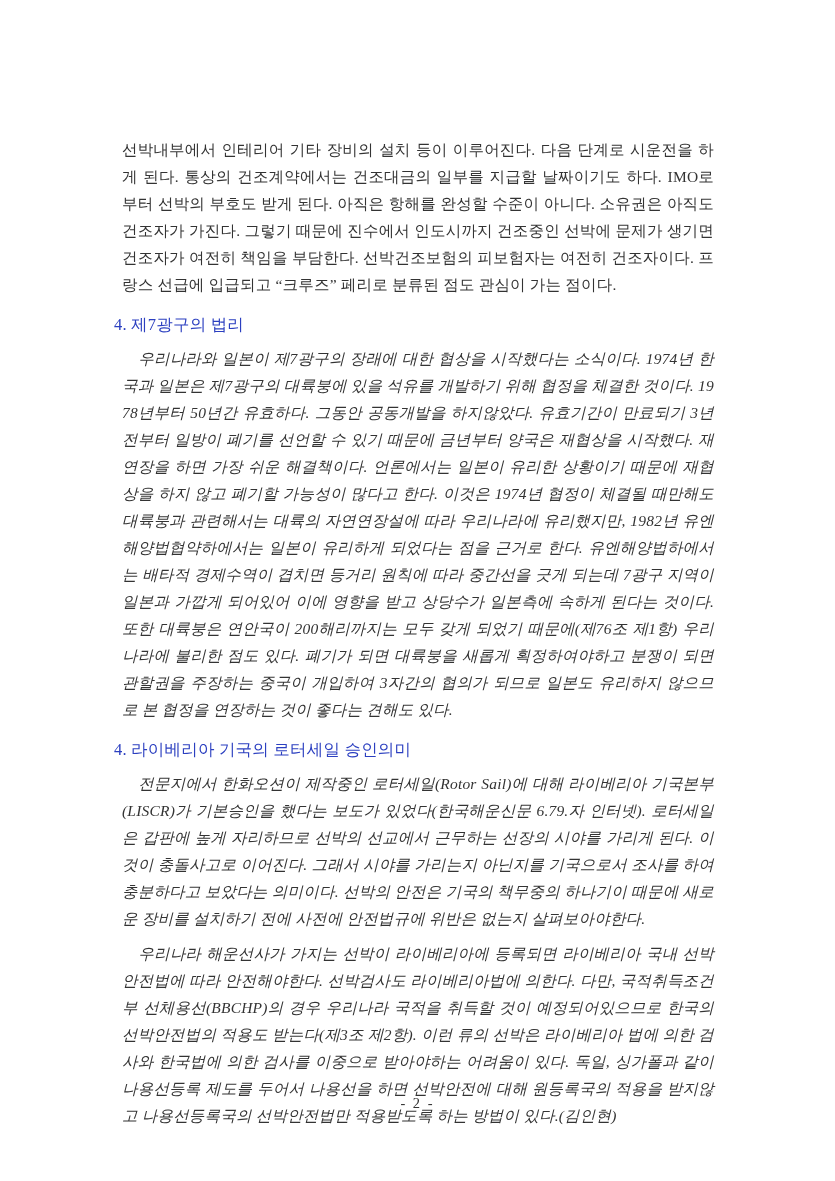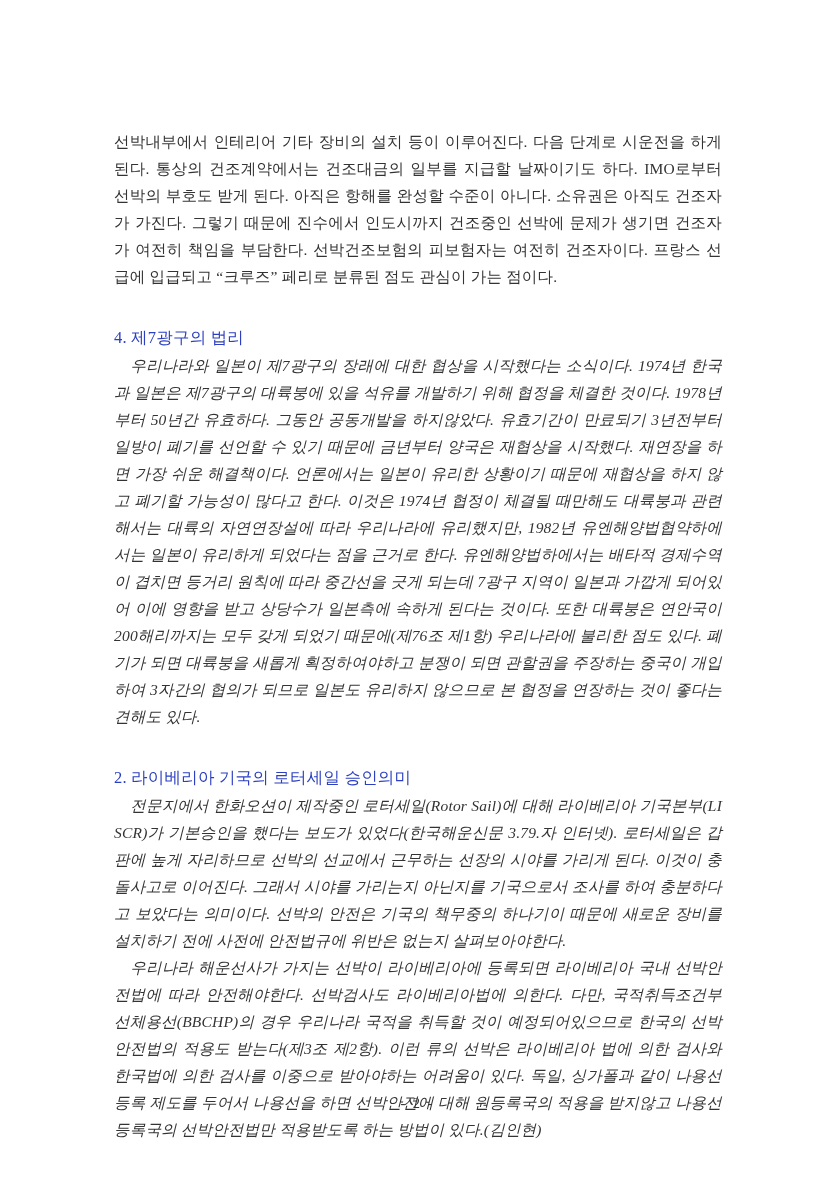--- a/index.html
+++ b/index.html
@@ -17,34 +17,34 @@
     overflow: hidden;
     box-sizing: border-box;
   }
   .content {
     position: absolute;
     top: 128px;
     left: 114px;
     width: 608px;
   }
   .body-par {
-    margin: 0;
+    margin: 8px;
     font-size: 15.5px;
     line-height: 27px;
     color: var(--body-color, #333333);
     text-align: justify;
     word-break: break-all;
     letter-spacing: 0.2px;
   }
   .body-par.indented {
     text-indent: 1.05em;
     font-style: italic;
   }
   .sec-heading {
-    margin: 36px 0 2px 0;
+    margin: 15px 0 2px 0;
     font-size: 16.5px;
     line-height: 24px;
     font-weight: normal;
     color: var(--heading-color, #2b3fc0);
     letter-spacing: 0.2px;
   }
   .footer {
     position: absolute;
     top: 1094px;
     left: 0;
@@ -62,23 +62,23 @@
 
 <div class="page">
   <div class="content">
 
     <p class="body-par">선박내부에서 인테리어 기타 장비의 설치 등이 이루어진다. 다음 단계로 시운전을 하게 된다. 통상의 건조계약에서는 건조대금의 일부를 지급할 날짜이기도 하다. IMO로부터 선박의 부호도 받게 된다. 아직은 항해를 완성할 수준이 아니다. 소유권은 아직도 건조자가 가진다. 그렇기 때문에 진수에서 인도시까지 건조중인 선박에 문제가 생기면 건조자가 여전히 책임을 부담한다. 선박건조보험의 피보험자는 여전히 건조자이다. 프랑스 선급에 입급되고 “크루즈” 페리로 분류된 점도 관심이 가는 점이다.</p>
 
     <h2 class="sec-heading">4. 제7광구의 법리</h2>
 
     <p class="body-par indented">우리나라와 일본이 제7광구의 장래에 대한 협상을 시작했다는 소식이다. 1974년 한국과 일본은 제7광구의 대륙붕에 있을 석유를 개발하기 위해 협정을 체결한 것이다. 1978년부터 50년간 유효하다. 그동안 공동개발을 하지않았다. 유효기간이 만료되기 3년전부터 일방이 폐기를 선언할 수 있기 때문에 금년부터 양국은 재협상을 시작했다. 재연장을 하면 가장 쉬운 해결책이다. 언론에서는 일본이 유리한 상황이기 때문에 재협상을 하지 않고 폐기할 가능성이 많다고 한다. 이것은 1974년 협정이 체결될 때만해도 대륙붕과 관련해서는 대륙의 자연연장설에 따라 우리나라에 유리했지만, 1982년 유엔해양법협약하에서는 일본이 유리하게 되었다는 점을 근거로 한다. 유엔해양법하에서는 배타적 경제수역이 겹치면 등거리 원칙에 따라 중간선을 긋게 되는데 7광구 지역이 일본과 가깝게 되어있어 이에 영향을 받고 상당수가 일본측에 속하게 된다는 것이다. 또한 대륙붕은 연안국이 200해리까지는 모두 갖게 되었기 때문에(제76조 제1항) 우리나라에 불리한 점도 있다. 폐기가 되면 대륙붕을 새롭게 획정하여야하고 분쟁이 되면 관할권을 주장하는 중국이 개입하여 3자간의 협의가 되므로 일본도 유리하지 않으므로 본 협정을 연장하는 것이 좋다는 견해도 있다.</p>
 
-    <h2 class="sec-heading">2. 라이베리아 기국의 로터세일 승인의미</h2>
+    <h2 class="sec-heading">4. 라이베리아 기국의 로터세일 승인의미</h2>
 
-    <p class="body-par indented">전문지에서 한화오션이 제작중인 로터세일(Rotor Sail)에 대해 라이베리아 기국본부(LISCR)가 기본승인을 했다는 보도가 있었다(한국해운신문 3.79.자 인터넷). 로터세일은 갑판에 높게 자리하므로 선박의 선교에서 근무하는 선장의 시야를 가리게 된다. 이것이 충돌사고로 이어진다. 그래서 시야를 가리는지 아닌지를 기국으로서 조사를 하여 충분하다고 보았다는 의미이다. 선박의 안전은 기국의 책무중의 하나기이 때문에 새로운 장비를 설치하기 전에 사전에 안전법규에 위반은 없는지 살펴보아야한다.</p>
+    <p class="body-par indented">전문지에서 한화오션이 제작중인 로터세일(Rotor Sail)에 대해 라이베리아 기국본부(LISCR)가 기본승인을 했다는 보도가 있었다(한국해운신문 6.79.자 인터넷). 로터세일은 갑판에 높게 자리하므로 선박의 선교에서 근무하는 선장의 시야를 가리게 된다. 이것이 충돌사고로 이어진다. 그래서 시야를 가리는지 아닌지를 기국으로서 조사를 하여 충분하다고 보았다는 의미이다. 선박의 안전은 기국의 책무중의 하나기이 때문에 새로운 장비를 설치하기 전에 사전에 안전법규에 위반은 없는지 살펴보아야한다.</p>
 
     <p class="body-par indented">우리나라 해운선사가 가지는 선박이 라이베리아에 등록되면 라이베리아 국내 선박안전법에 따라 안전해야한다. 선박검사도 라이베리아법에 의한다. 다만, 국적취득조건부 선체용선(BBCHP)의 경우 우리나라 국적을 취득할 것이 예정되어있으므로 한국의 선박안전법의 적용도 받는다(제3조 제2항). 이런 류의 선박은 라이베리아 법에 의한 검사와 한국법에 의한 검사를 이중으로 받아야하는 어려움이 있다. 독일, 싱가폴과 같이 나용선등록 제도를 두어서 나용선을 하면 선박안전에 대해 원등록국의 적용을 받지않고 나용선등록국의 선박안전법만 적용받도록 하는 방법이 있다.(김인현)</p>
 
   </div>
 
   <div class="footer">
     <span>- 2 -</span>
   </div>
 </div>
 

